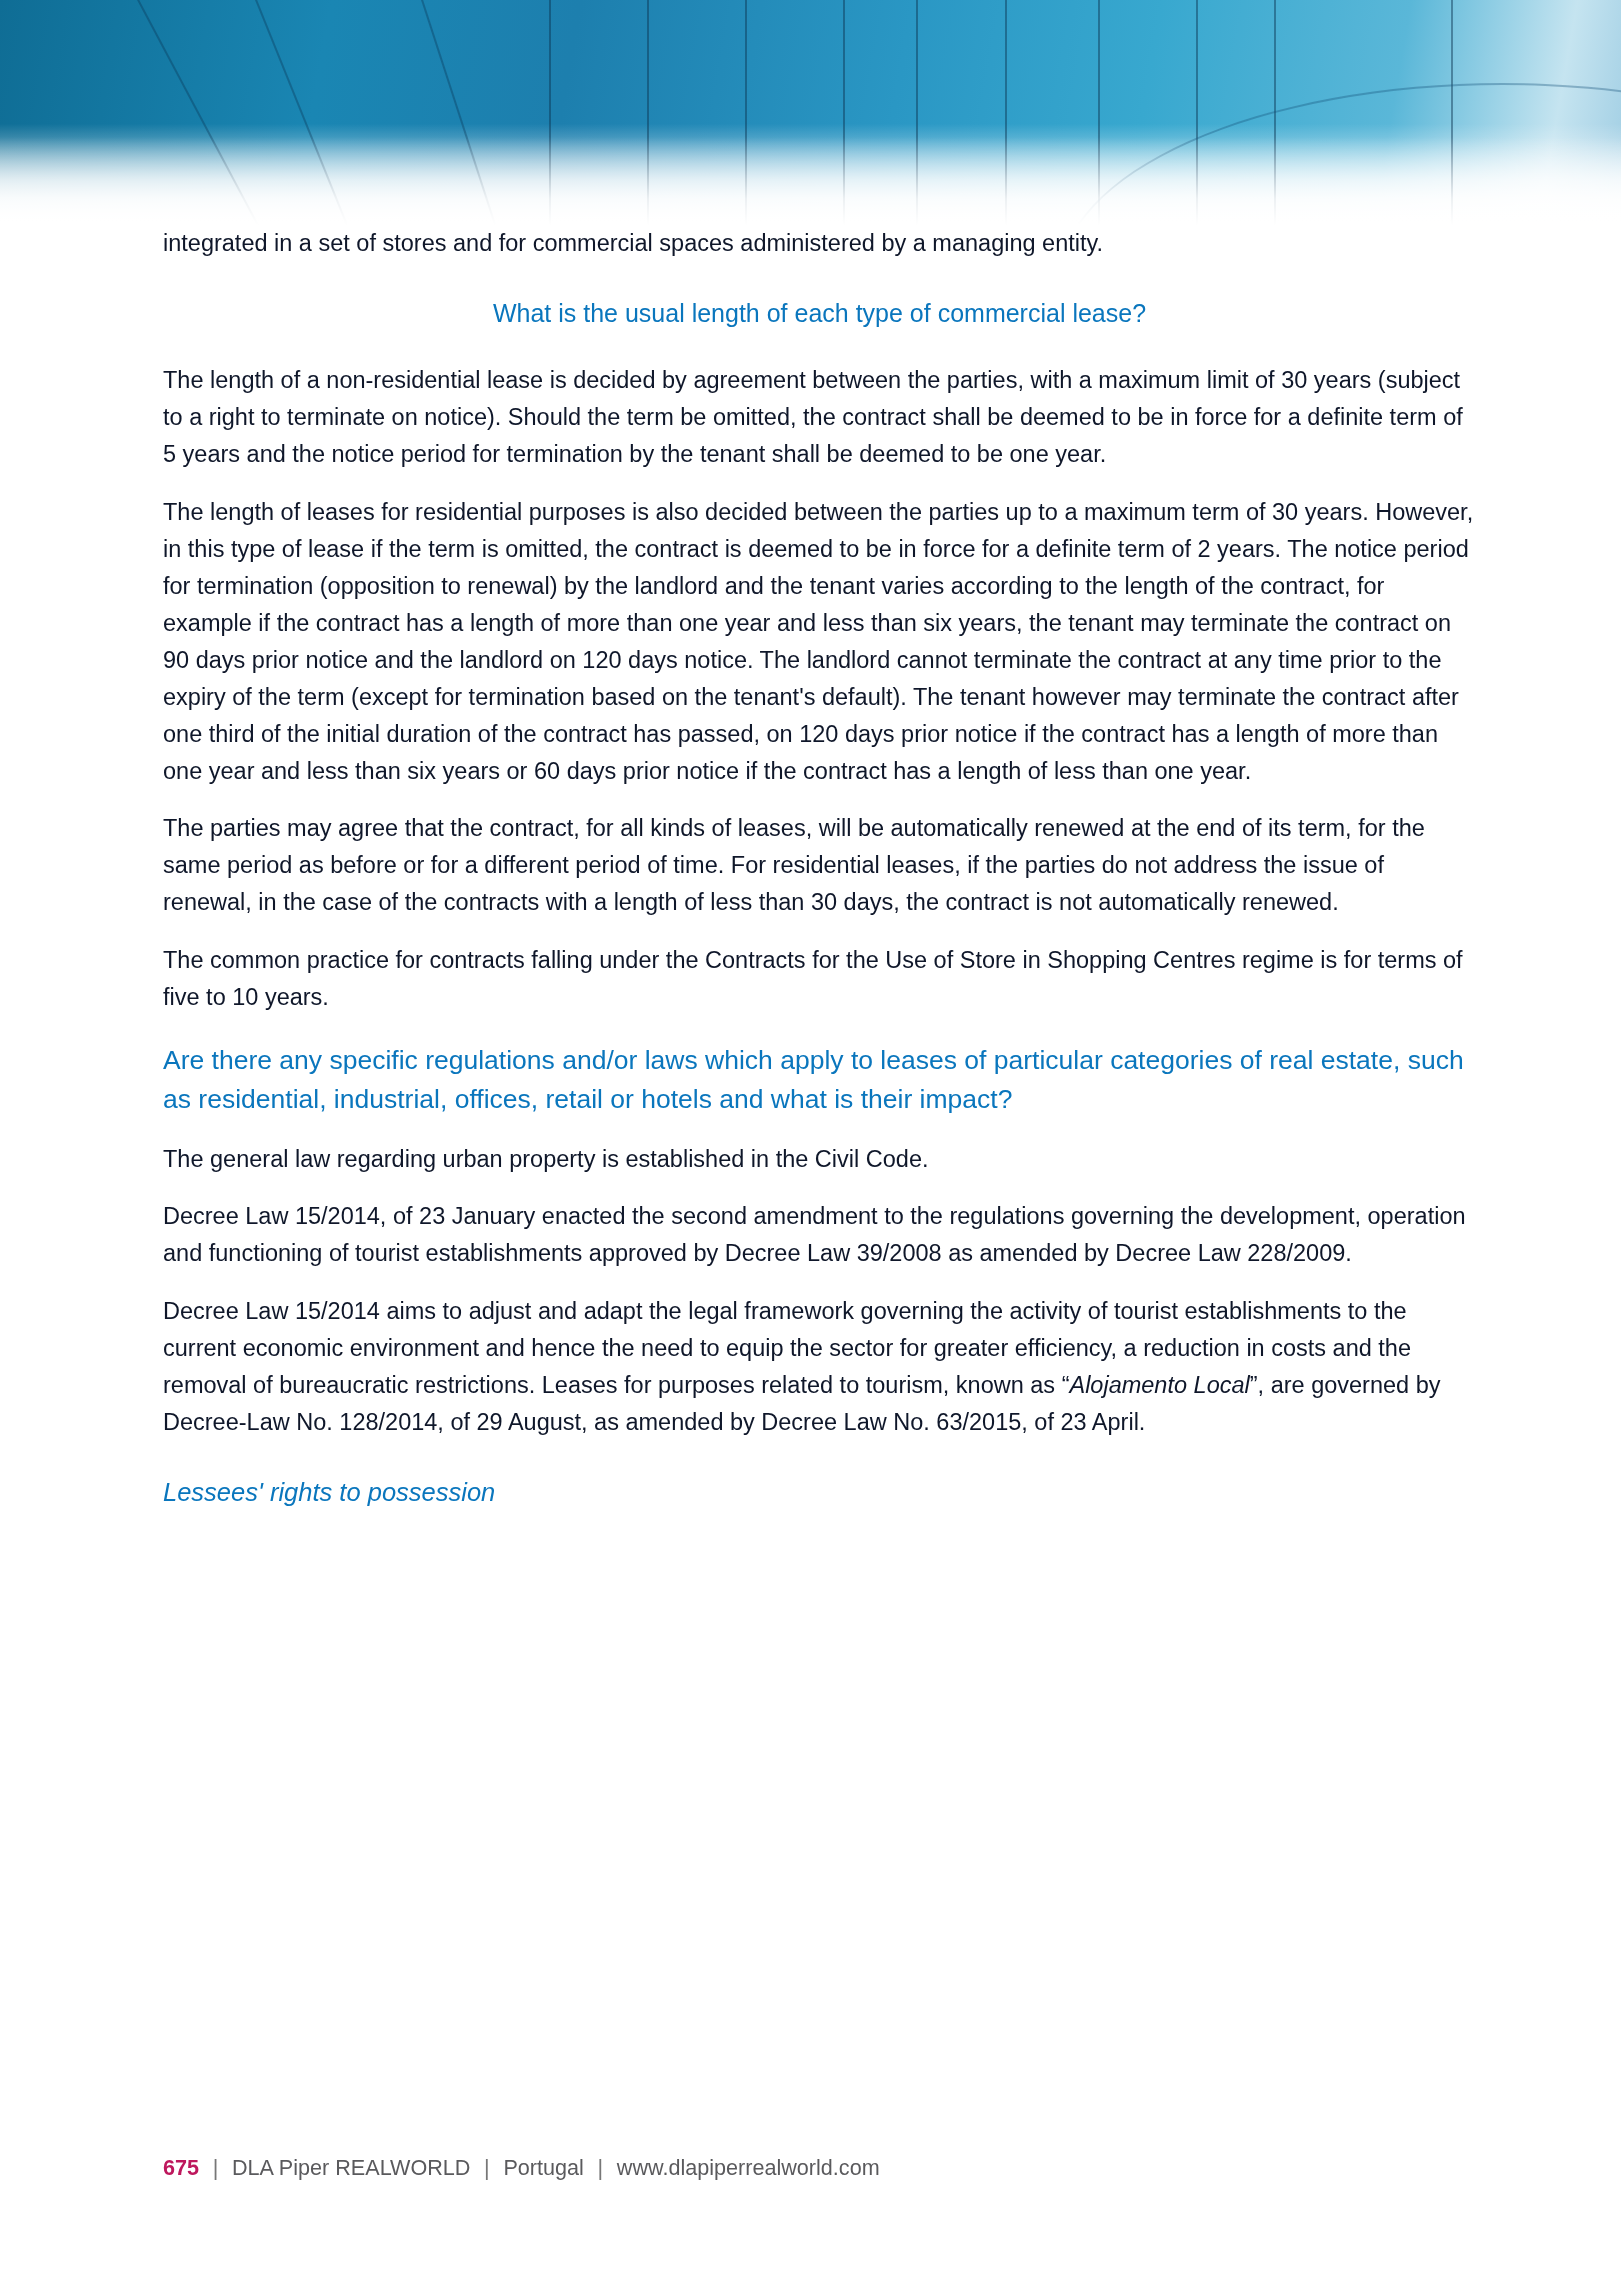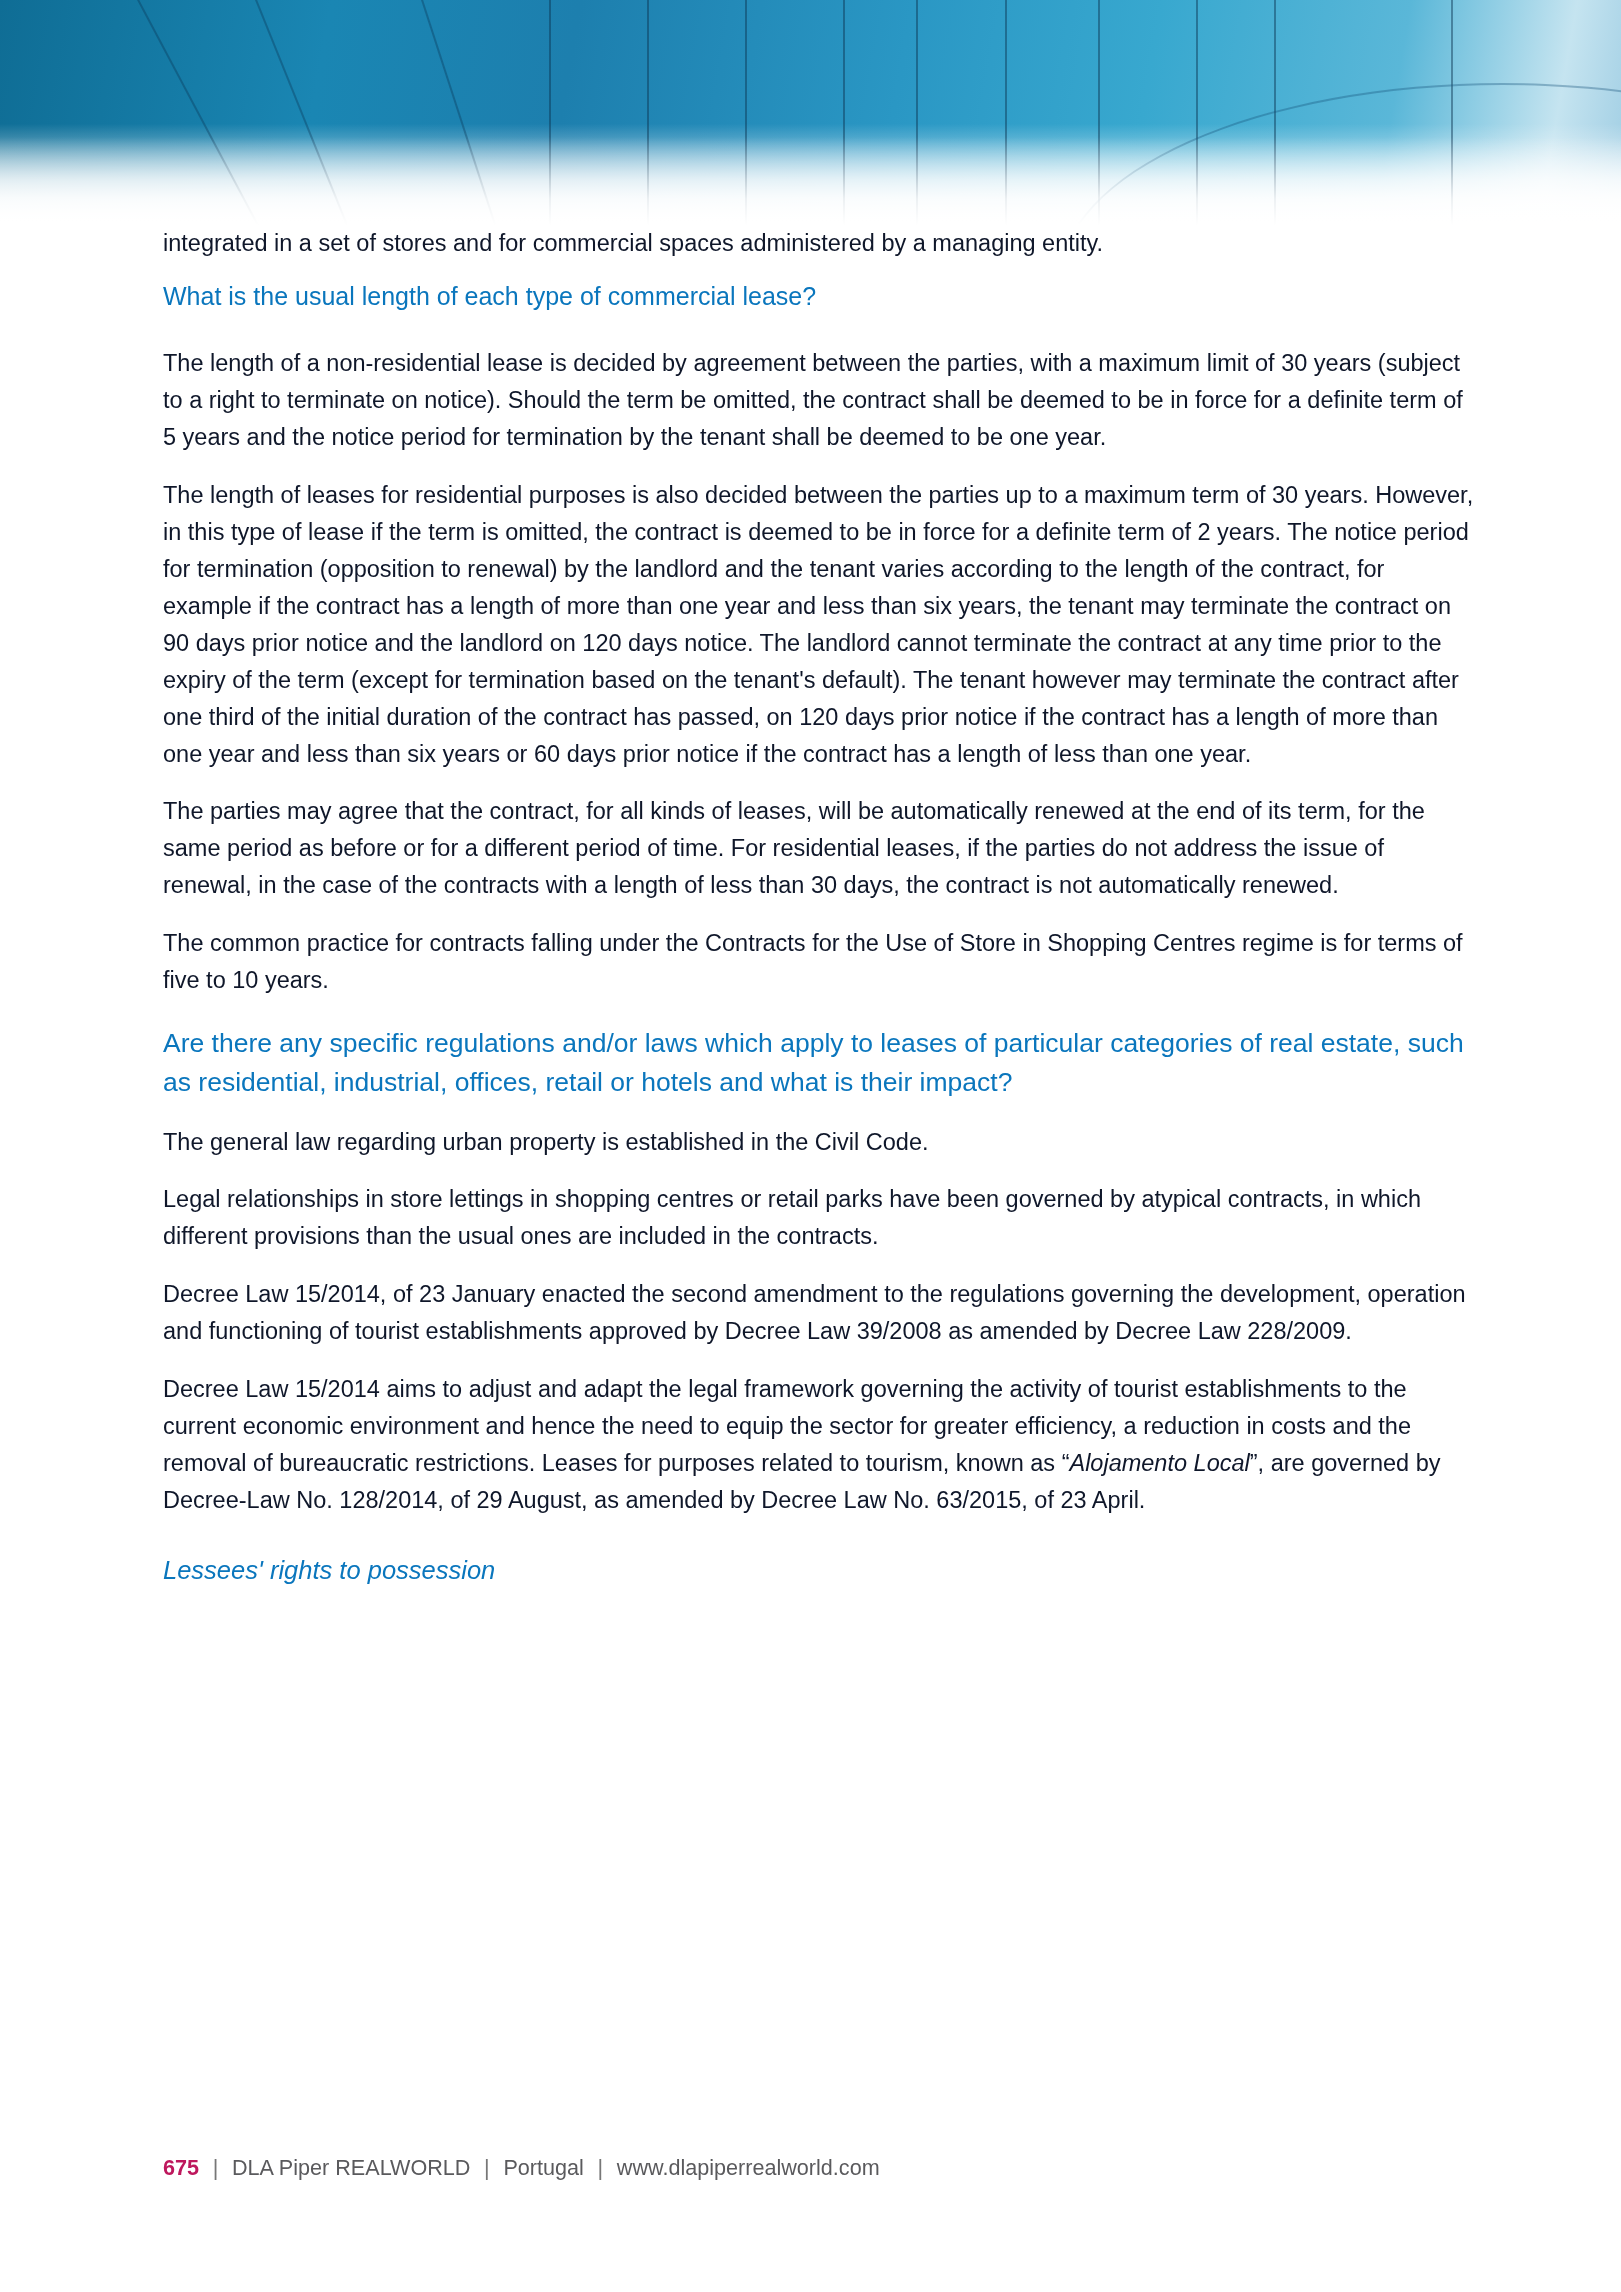--- a/index.html
+++ b/index.html
@@ -46,31 +46,30 @@
   <div class="diag" style="left:137px; top:0; transform: rotate(-28deg);"></div>
   <div class="diag" style="left:255px; top:0; transform: rotate(-22deg);"></div>
   <div class="diag" style="left:421px; top:0; transform: rotate(-18deg);"></div>
   <div class="arc"></div>
   <div class="fade"></div>
 </div>
 
 <div class="content">
   <p class="body" style="margin-top:2px;">integrated in a set of stores and for commercial spaces administered by a managing entity.</p>
 
-  <h2 class="q" style="margin-top:16px;">What is the usual length of each type of commercial lease?</h2>
+  <h2 class="q" style="margin-top:33px;text-align:center;">What is the usual length of each type of commercial lease?</h2>
 
   <p class="body" style="margin-top:30px;">The length of a non-residential lease is decided by agreement between the parties, with a maximum limit of 30 years (subject to a right to terminate on notice). Should the term be omitted, the contract shall be deemed to be in force for a definite term of 5 years and the notice period for termination by the tenant shall be deemed to be one year.</p>
   <p class="body" style="margin-top:20.6px;">The length of leases for residential purposes is also decided between the parties up to a maximum term of 30 years. However, in this type of lease if the term is omitted, the contract is deemed to be in force for a definite term of 2 years. The notice period for termination (opposition to renewal) by the landlord and the tenant varies according to the length of the contract, for example if the contract has a length of more than one year and less than six years, the tenant may terminate the contract on 90 days prior notice and the landlord on 120 days notice. The landlord cannot terminate the contract at any time prior to the expiry of the term (except for termination based on the tenant's default). The tenant however may terminate the contract after one third of the initial duration of the contract has passed, on 120 days prior notice if the contract has a length of more than one year and less than six years or 60 days prior notice if the contract has a length of less than one year.</p>
   <p class="body" style="margin-top:20.6px;">The parties may agree that the contract, for all kinds of leases, will be automatically renewed at the end of its term, for the same period as before or for a different period of time. For residential leases, if the parties do not address the issue of renewal, in the case of the contracts with a length of less than 30 days, the contract is not automatically renewed.</p>
   <p class="body" style="margin-top:20.6px;">The common practice for contracts falling under the Contracts for the Use of Store in Shopping Centres regime is for terms of five to 10 years.</p>
 
   <h2 class="q big" style="margin-top:25.5px;">Are there any specific regulations and/or laws which apply to leases of particular categories of real estate, such as residential, industrial, offices, retail or hotels and what is their impact?</h2>
 
   <p class="body" style="margin-top:21.6px;">The general law regarding urban property is established in the Civil Code.</p>
-  <p class="body" style="margin-top:20.6px;">Legal relationships in store lettings in shopping centres or retail parks have been governed by atypical contracts, in which different provisions than the usual ones are included in the contracts.</p>
   <p class="body" style="margin-top:20.6px;">Decree Law 15/2014, of 23 January enacted the second amendment to the regulations governing the development, operation and functioning of tourist establishments approved by Decree Law 39/2008 as amended by Decree Law 228/2009.</p>
   <p class="body" style="margin-top:20.6px;"><span>Decree Law 15/2014 aims to adjust and adapt the legal framework governing the activity of tourist establishments to the current economic environment and hence the need to equip the sector for greater efficiency, a reduction in costs and the removal of bureaucratic restrictions. Leases for purposes related to tourism, known as “</span><em>Alojamento Local</em><span>”, are governed by Decree-Law No. 128/2014, of 29 August, as amended by Decree Law No. 63/2015, of 23 April.</span></p>
 
   <h3 class="sub" style="margin-top:33px;">Lessees' rights to possession</h3>
 </div>
 
 <div class="footer">
   <span class="pg">675</span><span class="sep">|</span><span>DLA Piper REALWORLD</span><span class="sep">|</span><span>Portugal</span><span class="sep">|</span><span>www.dlapiperrealworld.com</span>
 </div>
 

